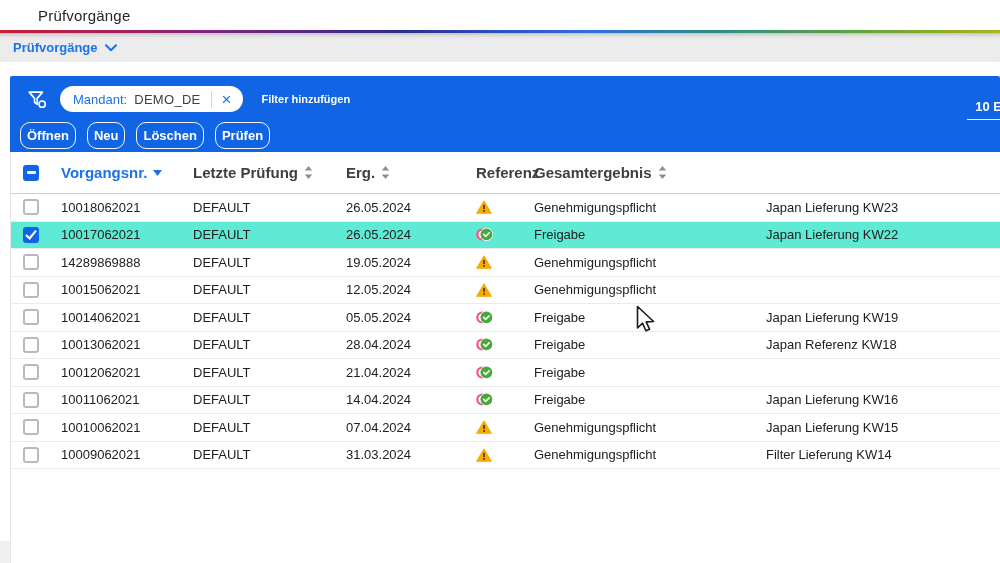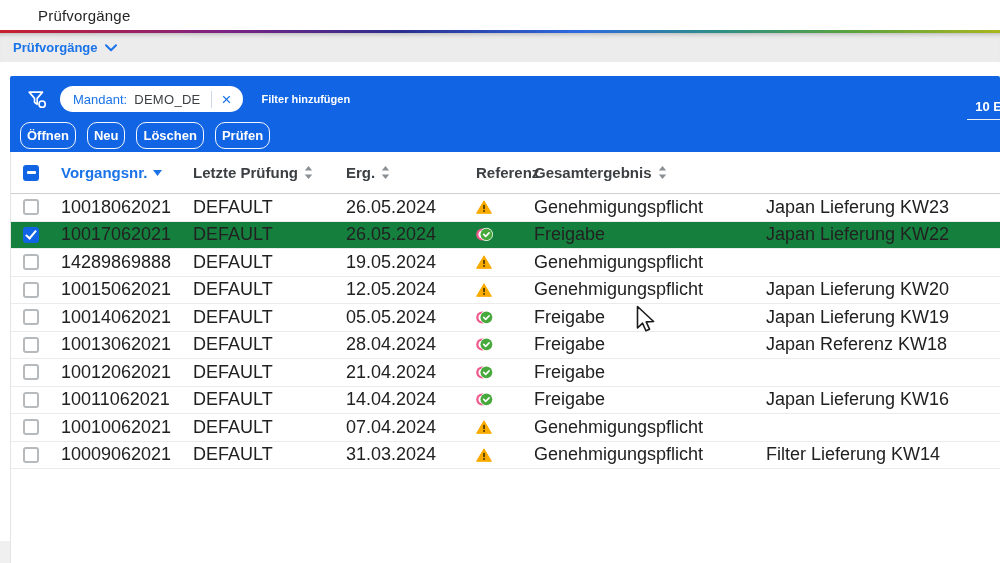--- a/index.html
+++ b/index.html
@@ -38,22 +38,22 @@
     font-family:"Liberation Sans","DejaVu Sans",sans-serif; }
 
   .table-wrap { border-left:1px solid #e4e4e4; height:415px; background:#fff; }
   .grid { display:grid; grid-template-columns:40px 132px 153px 130px 58px 232px auto; align-items:center; }
 
   .thead { height:42px; border-bottom:1px solid #cfcfcf; }
   .th { font-size:15px; font-weight:700; color:#3c4043; padding-left:10px; display:flex; align-items:center; gap:6px; cursor:pointer; }
   .th.sorted { color:#1a73e8; }
   .cb-cell { display:flex; justify-content:center; }
 
-  .trow { height:27.5px; border-bottom:1px solid #ebebeb; font-size:18px; color:#212121; cursor:pointer; }
-  .trow.selected { background:#15803d; }
+  .trow { height:27.5px; border-bottom:1px solid #ebebeb; font-size:13px; color:#212121; cursor:pointer; }
+  .trow.selected { background:#5eead4; }
   .tcell { padding-left:10px; white-space:nowrap; overflow:hidden; }
   .icon-cell { padding-left:10px; display:flex; align-items:center; }
 
   .checkbox { width:16px; height:16px; border:2px solid #b7babd; border-radius:3px; background:#fff;
     display:inline-flex; align-items:center; justify-content:center; cursor:pointer; }
   .checkbox.checked { background:#1164E3; border-color:#1164E3; }
   .checkbox.checked::after { content:""; width:4px; height:9px; border:solid #fff; border-width:0 2px 2px 0;
     transform:rotate(40deg); margin-top:-3px; }
   .checkbox.indeterminate { background:#1164E3; border-color:#1164E3; }
   .checkbox.indeterminate::after { content:""; width:9px; height:2.5px; background:#fff; border-radius:1px; }
@@ -206,21 +206,20 @@
     <div class="tcell">DEFAULT</div>
     <div class="tcell">12.05.2024</div>
     <div class="icon-cell">
             <svg width="16" height="14" viewBox="0 0 16 14">
               <path d="M8 .8 15.4 13.3 H.6 Z" fill="#F9AB00" stroke="#F9AB00" stroke-width="1" stroke-linejoin="round"></path>
               <rect x="7.2" y="4.7" width="1.7" height="4.5" rx=".8" fill="#4a3400"></rect>
               <circle cx="8.05" cy="11.1" r="1" fill="#4a3400"></circle>
             </svg>
           </div>
     <div class="tcell">Genehmigungspflicht</div>
-    <div class="tcell">Japan Lieferung KW20</div>
   </div>
 
   <div class="trow grid">
     <div class="cb-cell">
             <span class="checkbox"></span>
           </div>
     <div class="tcell">10014062021</div>
     <div class="tcell">DEFAULT</div>
     <div class="tcell">05.05.2024</div>
     <div class="icon-cell">
@@ -303,20 +302,21 @@
     <div class="tcell">DEFAULT</div>
     <div class="tcell">07.04.2024</div>
     <div class="icon-cell">
             <svg width="16" height="14" viewBox="0 0 16 14">
               <path d="M8 .8 15.4 13.3 H.6 Z" fill="#F9AB00" stroke="#F9AB00" stroke-width="1" stroke-linejoin="round"></path>
               <rect x="7.2" y="4.7" width="1.7" height="4.5" rx=".8" fill="#4a3400"></rect>
               <circle cx="8.05" cy="11.1" r="1" fill="#4a3400"></circle>
             </svg>
           </div>
     <div class="tcell">Genehmigungspflicht</div>
+    <div class="tcell">Japan Lieferung KW15</div>
   </div>
 
   <div class="trow grid">
     <div class="cb-cell">
             <span class="checkbox"></span>
           </div>
     <div class="tcell">10009062021</div>
     <div class="tcell">DEFAULT</div>
     <div class="tcell">31.03.2024</div>
     <div class="icon-cell">

